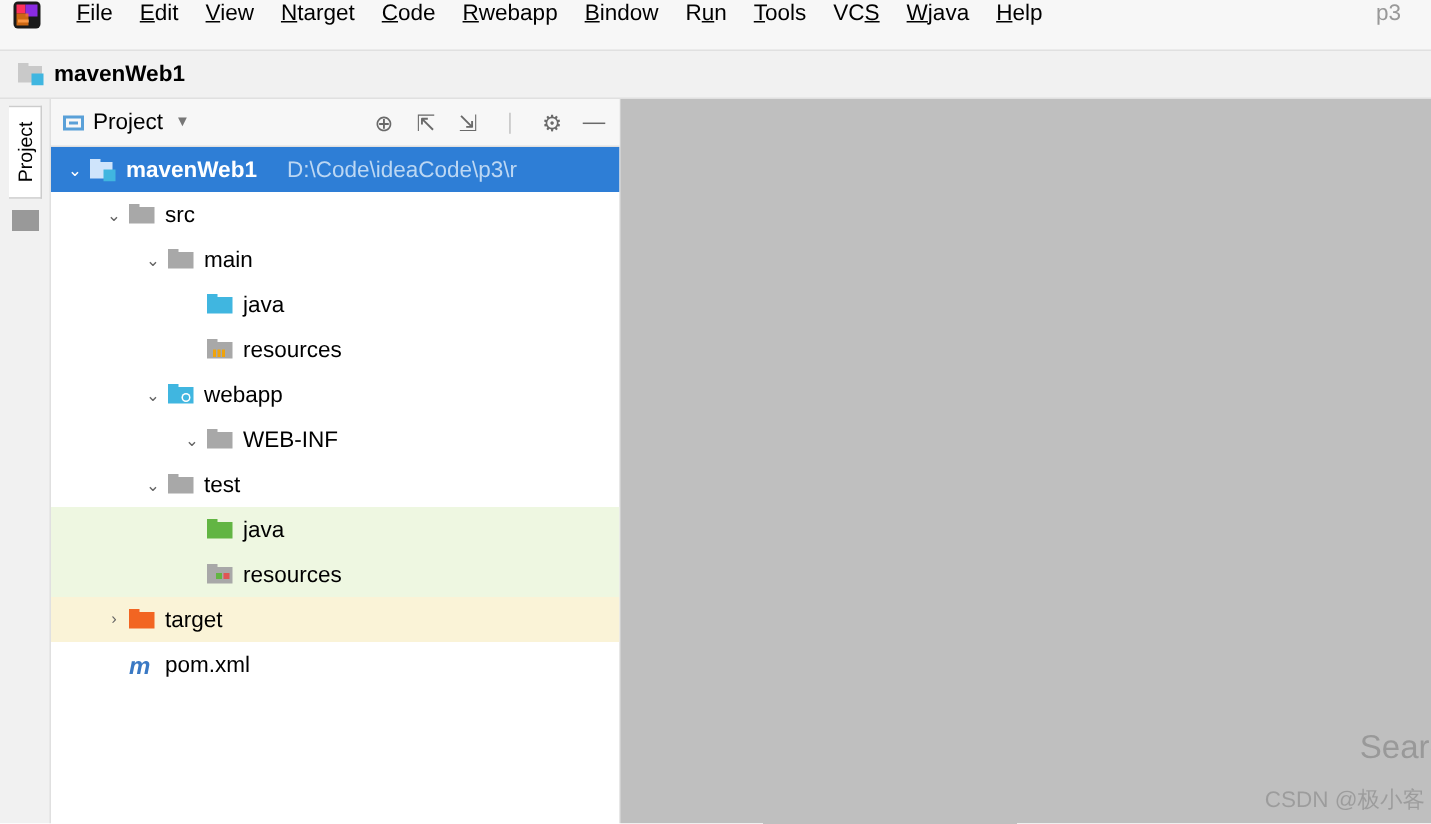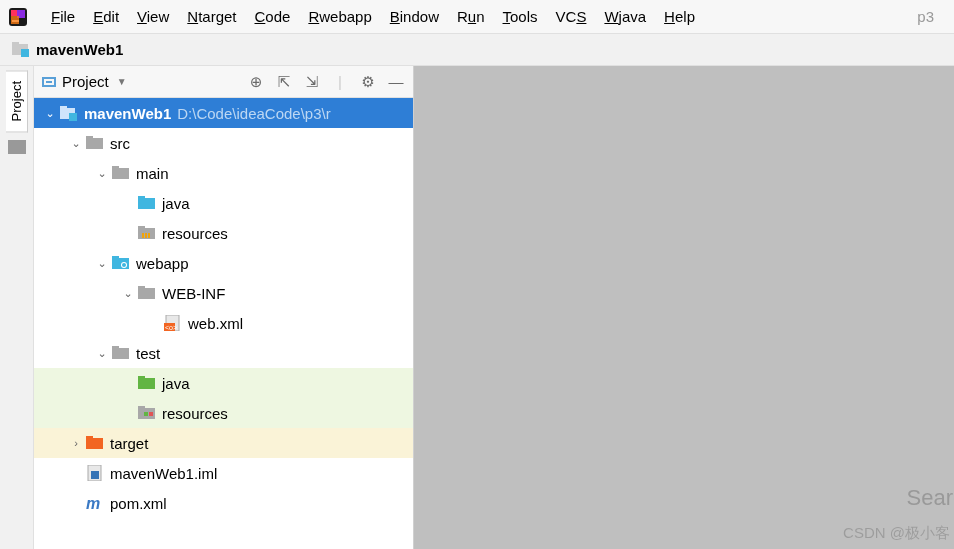--- a/index.html
+++ b/index.html
@@ -1,17 +1,17 @@
 <!DOCTYPE html>
 <html><head>
 <meta charset="utf-8">
 <style>
 * { margin: 0; padding: 0; box-sizing: border-box; font-family: "Segoe UI", Arial, sans-serif; }
 body { width: 954px; height: 549px; overflow: hidden; background: #fff; font-size: 14px; color: #000; }
-.menubar { height: 34px; display: flex; align-items: center; padding: 0 8px; background: #f7f7f7; border-bottom: 1px solid #e0e0e0; }
+.menubar { height: 34px; display: flex; padding: 0 8px; background: #f7f7f7; border-bottom: 1px solid #e0e0e0; }
 .app-icon { width: 20px; height: 20px; margin-right: 14px; }
 .menu-item { padding: 0 9px; cursor: pointer; font-size: 15px; }
 .menu-item u { text-decoration: underline; }
 .project-label { margin-left: auto; color: #999; padding: 0 12px; font-size: 15px; }
 .navbar { height: 32px; background: #f1f1f1; border-bottom: 1px solid #e0e0e0; display: flex; align-items: center; padding: 0 12px; }
 .navbar .folder-ic { margin-right: 6px; }
 .navbar .crumb { font-weight: bold; font-size: 15px; }
 .main { display: flex; height: calc(549px - 66px); }
 .left-gutter { width: 34px; background: #f1f1f1; border-right: 1px solid #e0e0e0; display: flex; flex-direction: column; align-items: center; }
 .vtab { writing-mode: vertical-rl; transform: rotate(180deg); padding: 10px 3px; font-size: 13px; background: #fff; border: 1px solid #ccc; border-right: none; cursor: pointer; margin-top: 4px; }
@@ -28,21 +28,21 @@
 .row { height: 30px; display: flex; align-items: center; white-space: nowrap; cursor:pointer;}
 .row.selected { background: #2e7ed6; color: #fff; }
 .row.green { background: #eef7e1; }
 .row.yellow { background: #faf3d7; }
 .row.green .lbl, .row.yellow .lbl { color:#000; }
 .arrow { width: 12px; display: inline-flex; justify-content:center; color:#666; font-size:11px; margin-right:4px;}
 .row.selected .arrow { color:#fff; }
 .ic { width:18px; height:16px; margin-right:6px; display:inline-flex; align-items:center; justify-content:center; position:relative; }
 .folder-ic svg, .ic svg { display:block; }
 .lbl { }
-.row .hint { margin-left: 6px; color: #bcd7f3; }
+.row .hint { margin-left: 20px; color: #bcd7f3; }
 .editor { flex: 1; background: #bfbfbf; position:relative; }
 .search-hint { position:absolute; right: -10px; bottom: 38px; color:#999; font-size: 22px; }
 .watermark { position:absolute; right: 4px; bottom: 6px; color: rgba(0,0,0,0.18); font-size: 15px; }
 </style>
 </head>
 <body>
 
 <div class="menubar">
   <span class="app-icon">
     <svg viewBox="0 0 20 20">
@@ -172,31 +172,20 @@
         <div class="row" style="padding-left: 88px;">
           <span class="arrow">⌄</span>
           <span class="ic">
             <svg width="18" height="14">
               <rect x="0" y="2" width="17" height="11" fill="#a8a8a8"></rect>
               <rect x="0" y="0" width="7" height="4" fill="#a8a8a8"></rect>
             </svg>
           </span>
           <span class="lbl" style="">WEB-INF</span>
         </div>
-        <div class="row" style="padding-left: 114px;">
-          <span class="arrow"></span>
-          <span class="ic">
-            <svg width="18" height="16">
-              <rect x="2" y="0" width="13" height="16" fill="#e8e8e8" stroke="#aaa"></rect>
-              <rect x="0" y="8" width="11" height="8" fill="#f26522"></rect>
-              <text x="1" y="15" font-size="7" fill="#fff" font-family="Arial">&lt;o&gt;</text>
-            </svg>
-          </span>
-          <span class="lbl" style="">web.xml</span>
-        </div>
         <div class="row" style="padding-left: 62px;">
           <span class="arrow">⌄</span>
           <span class="ic">
             <svg width="18" height="14">
               <rect x="0" y="2" width="17" height="11" fill="#a8a8a8"></rect>
               <rect x="0" y="0" width="7" height="4" fill="#a8a8a8"></rect>
             </svg>
           </span>
           <span class="lbl" style="">test</span>
         </div>
@@ -224,30 +213,20 @@
         </div>
         <div class="row yellow" style="padding-left: 36px;">
           <span class="arrow">›</span>
           <span class="ic">
             <svg width="18" height="14">
               <rect x="0" y="2" width="17" height="11" fill="#f26522"></rect>
               <rect x="0" y="0" width="7" height="4" fill="#f26522"></rect>
             </svg>
           </span>
           <span class="lbl" style="">target</span>
-        </div>
-        <div class="row" style="padding-left: 36px;">
-          <span class="arrow"></span>
-          <span class="ic">
-            <svg width="18" height="16">
-              <rect x="2" y="0" width="13" height="16" fill="#e8e8e8" stroke="#aaa"></rect>
-              <rect x="5" y="6" width="8" height="8" fill="#3573b5"></rect>
-            </svg>
-          </span>
-          <span class="lbl" style="">mavenWeb1.iml</span>
         </div>
         <div class="row" style="padding-left: 36px;">
           <span class="arrow"></span>
           <span class="ic">
             <svg width="18" height="16">
               <text x="0" y="14" font-size="16" font-weight="bold" font-style="italic" fill="#3a79c4" font-family="Arial">m</text>
             </svg>
           </span>
           <span class="lbl" style="">pom.xml</span>
         </div>

